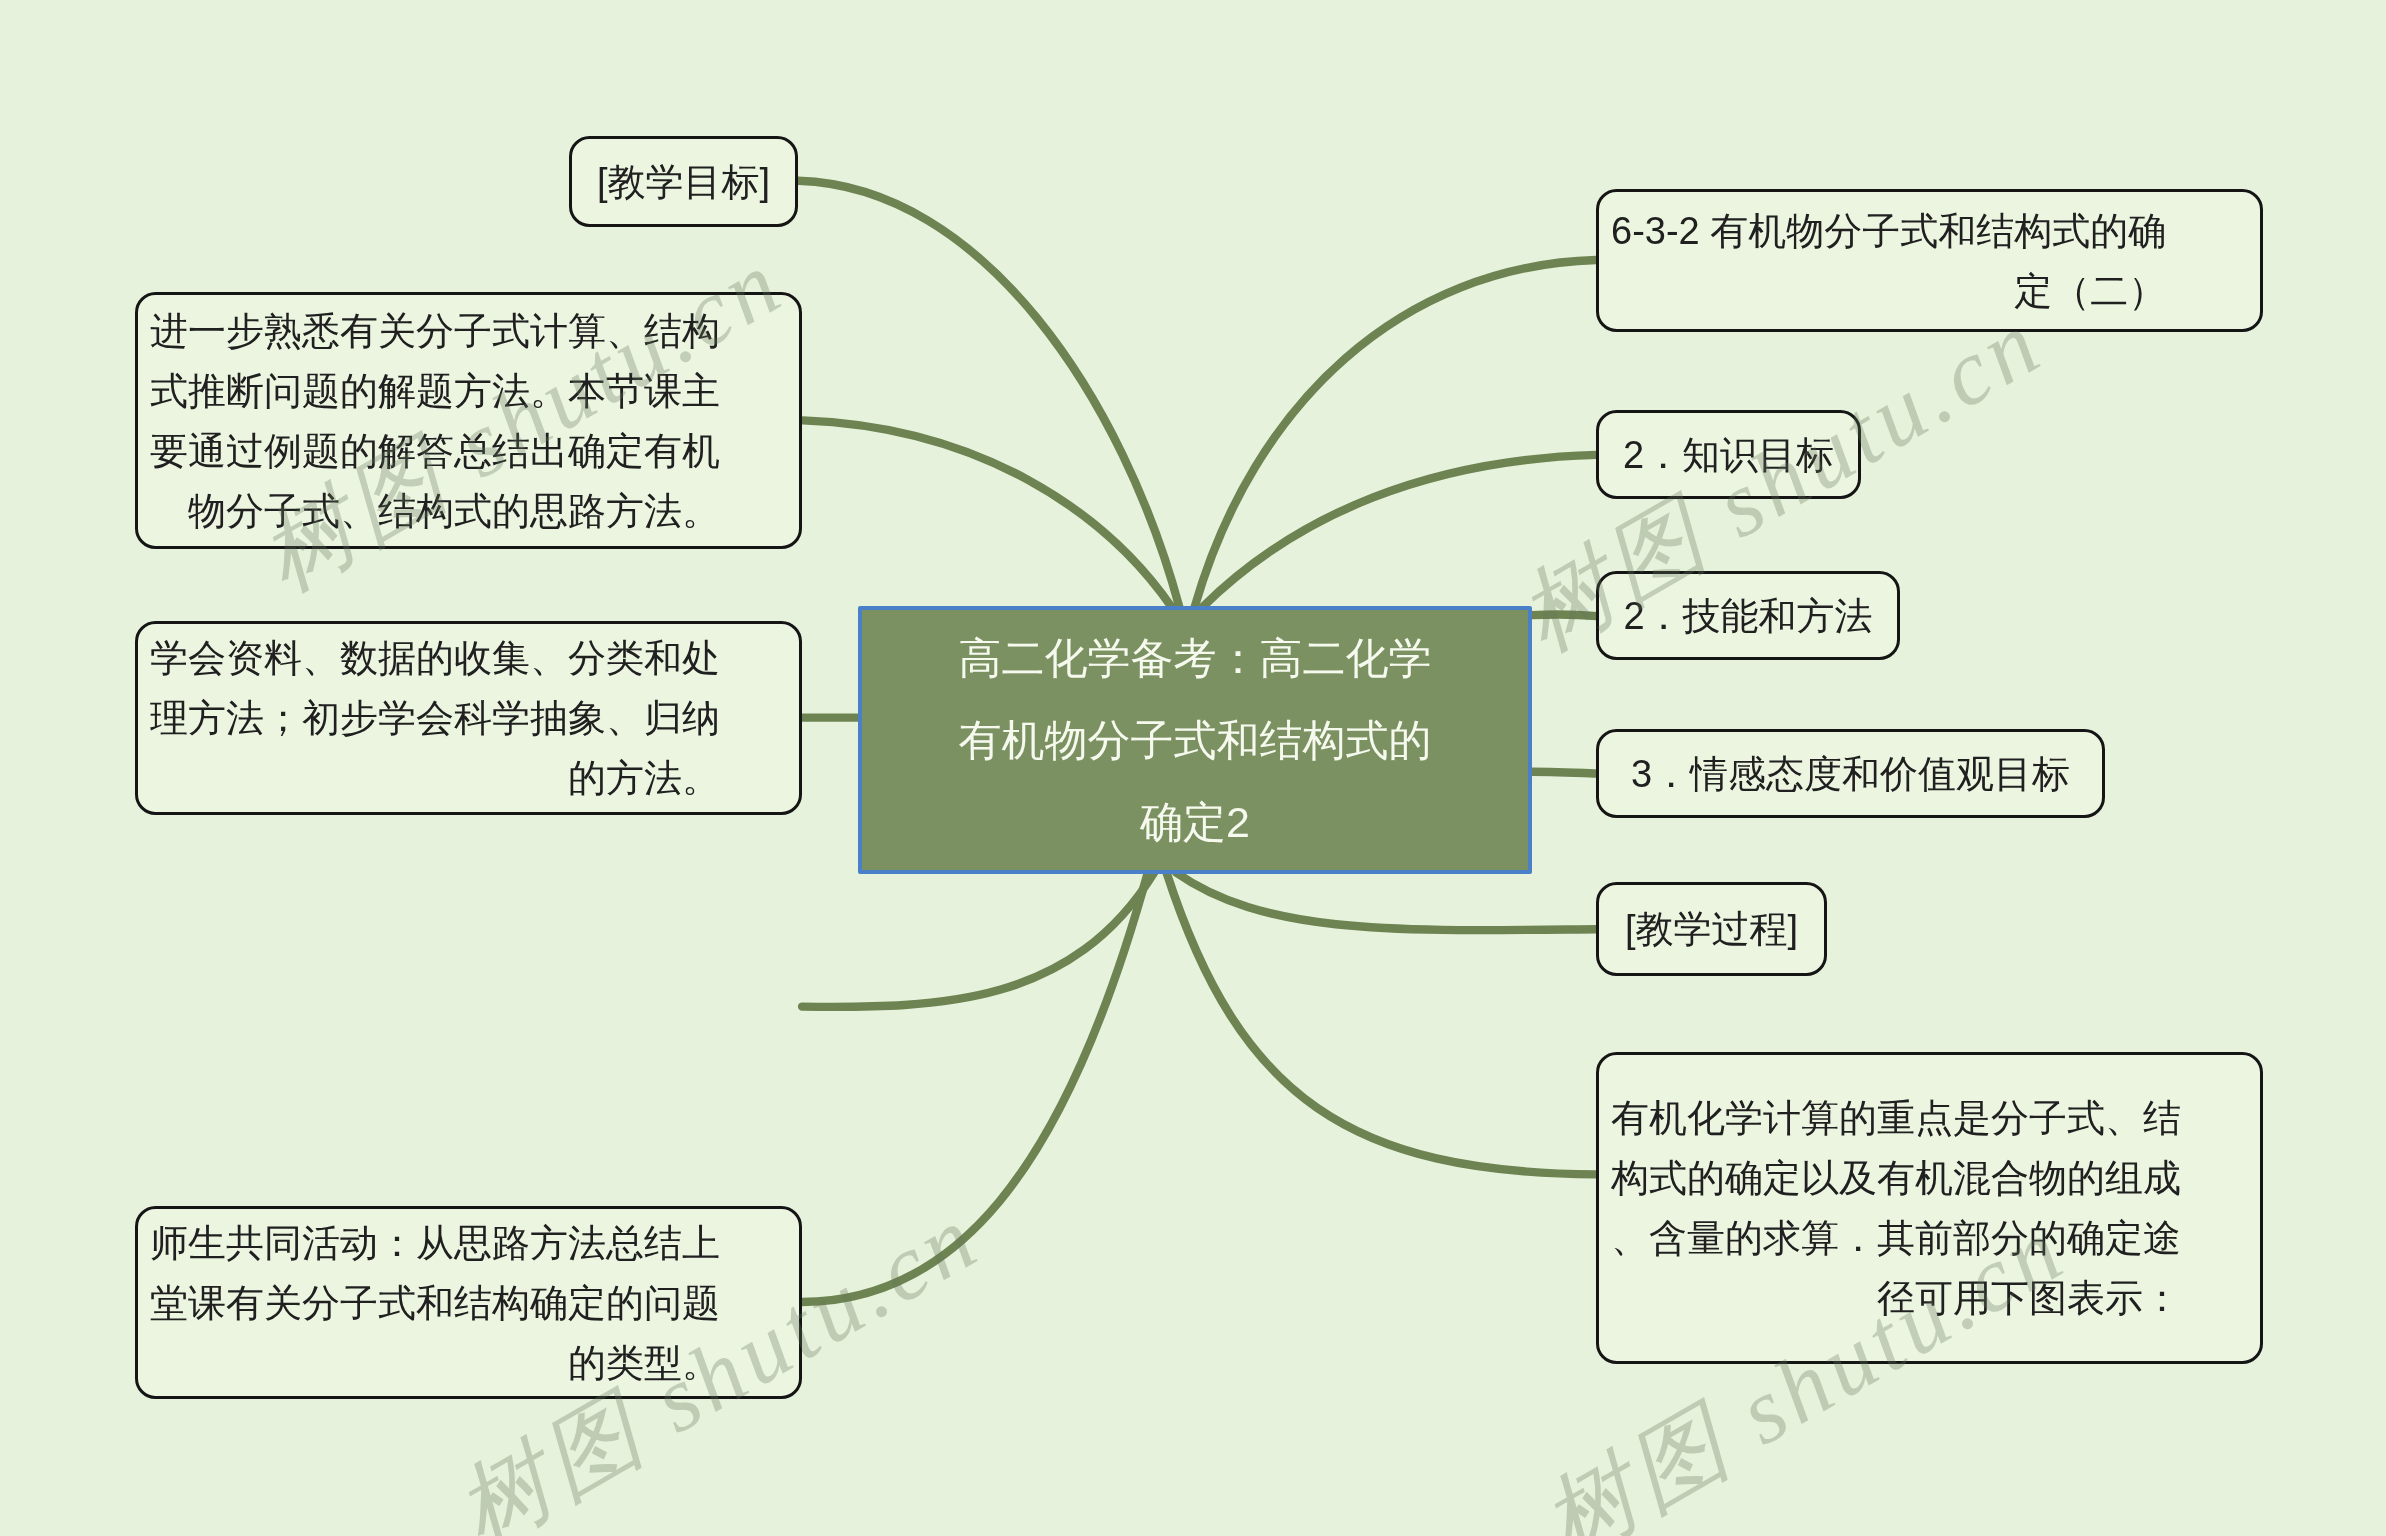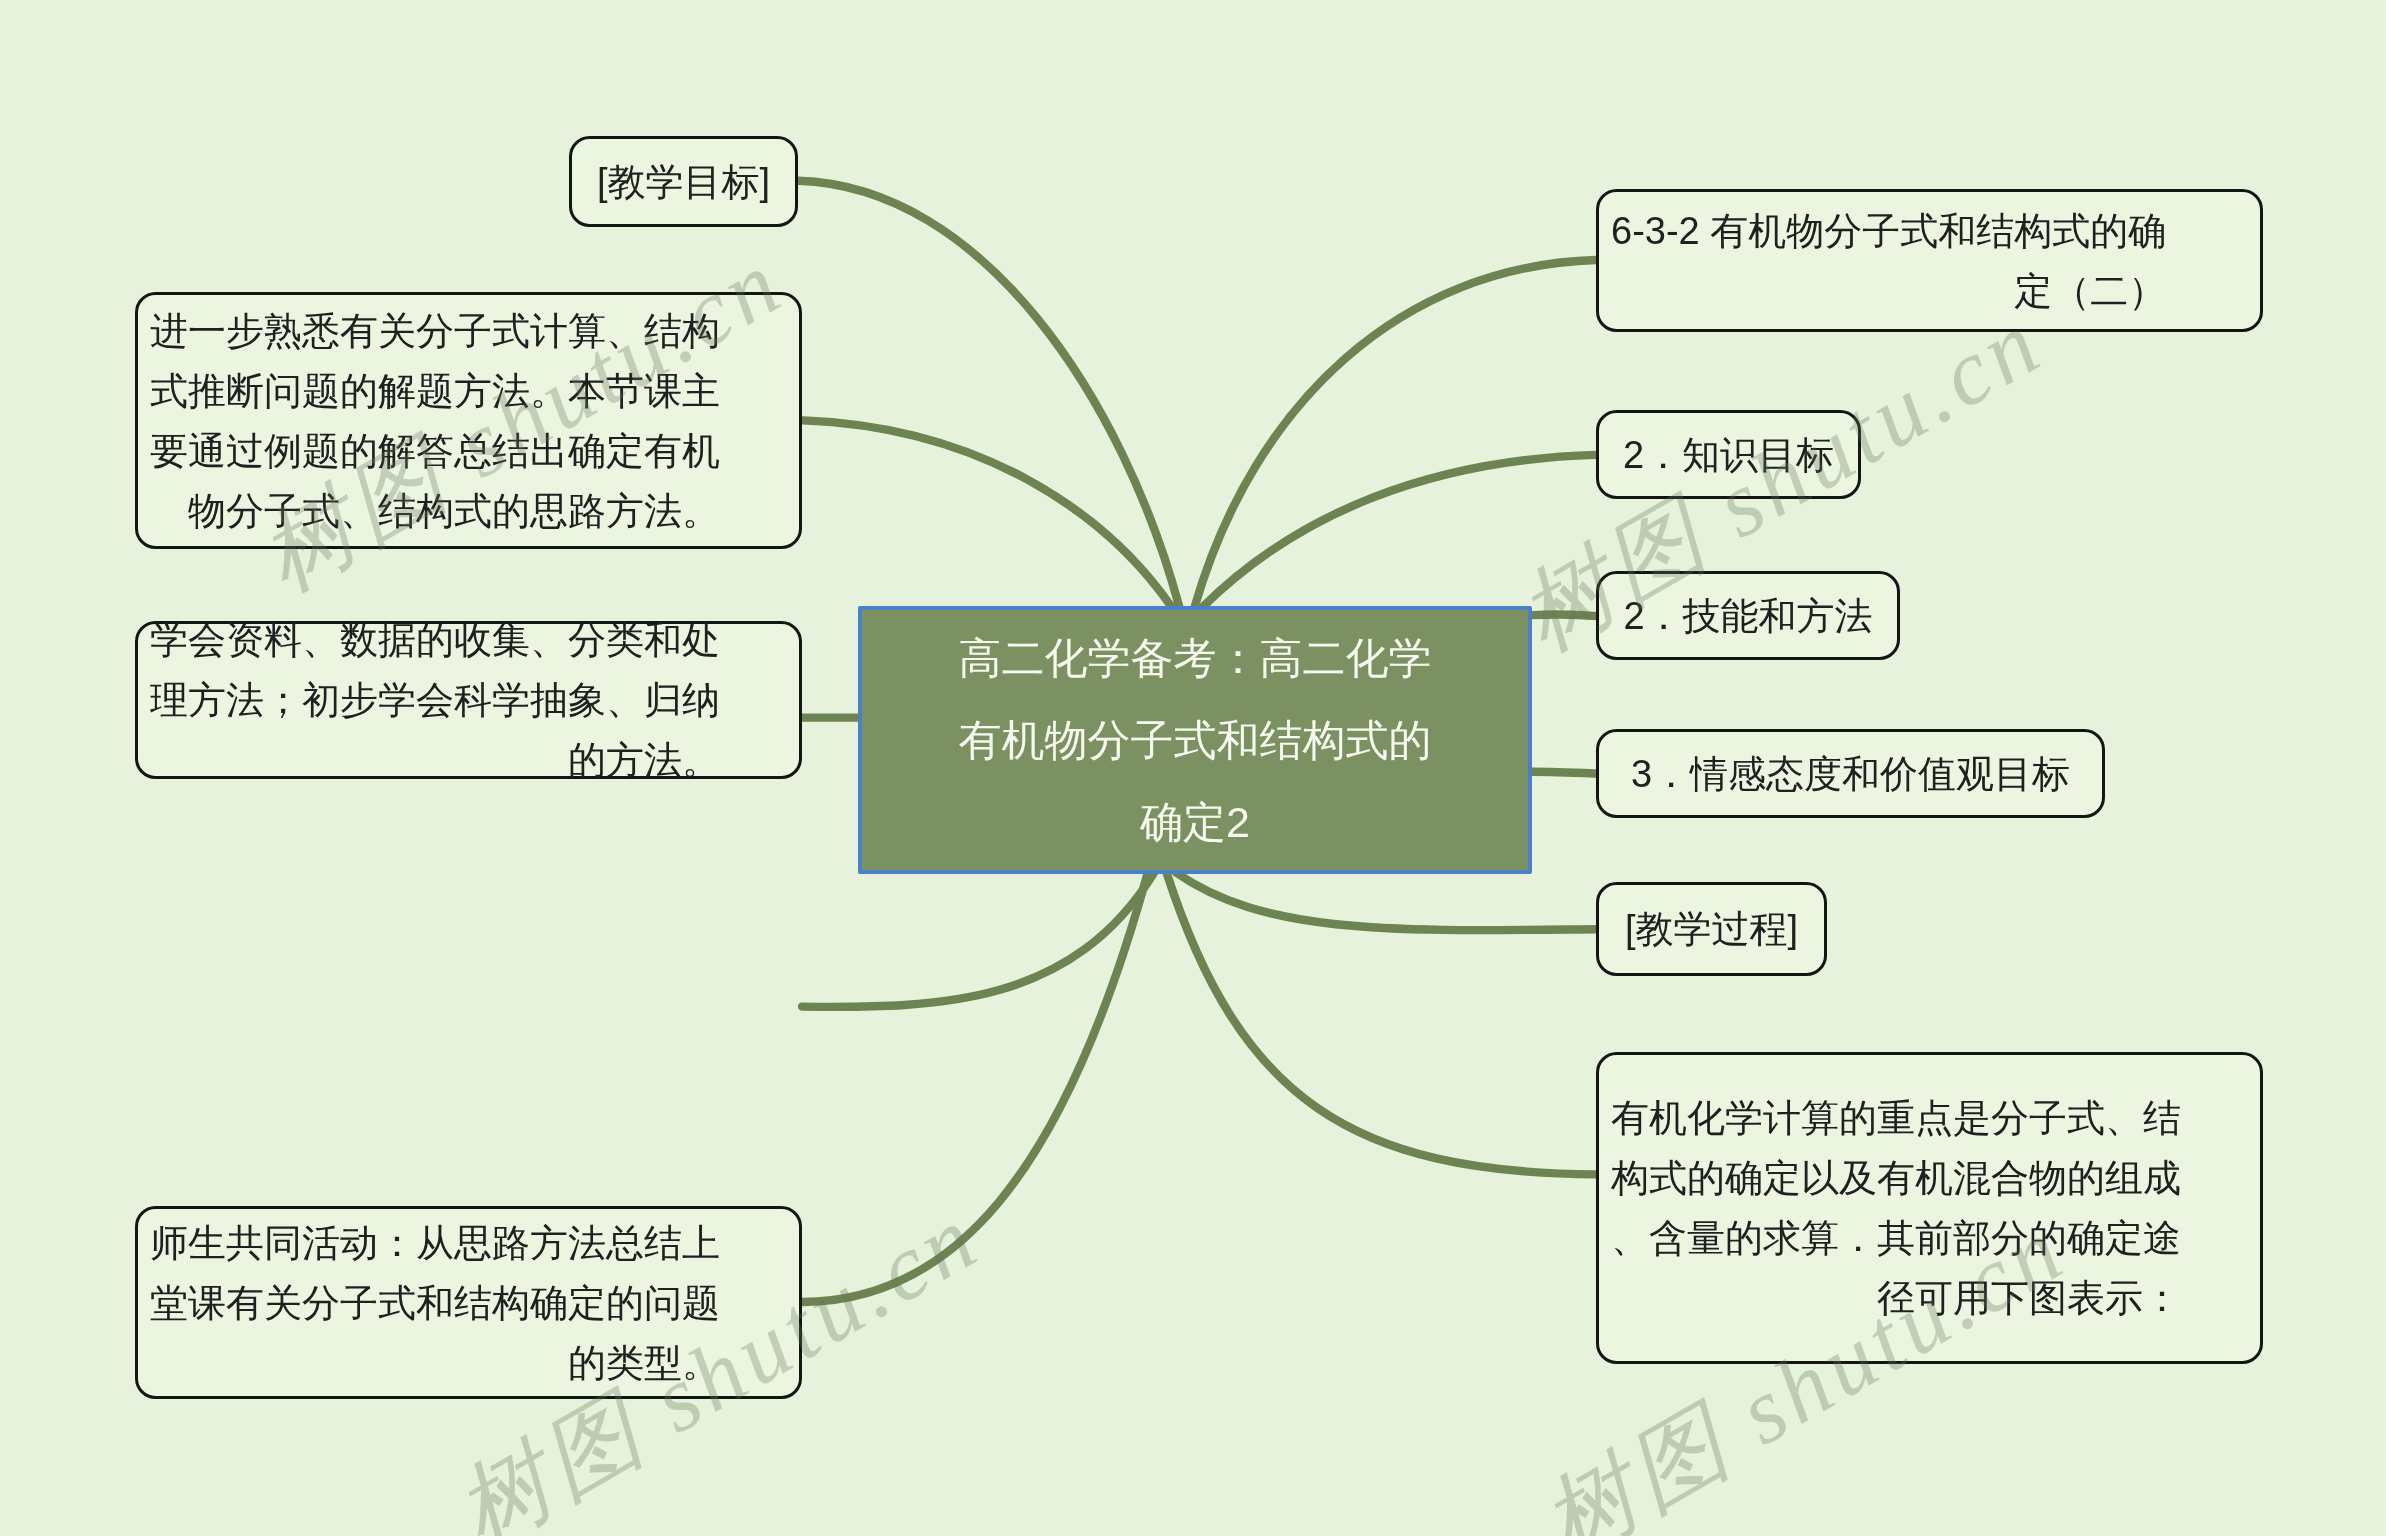--- a/index.html
+++ b/index.html
@@ -19,21 +19,21 @@
   .para{justify-content:flex-start;text-align:right;padding:0 12px;}
   .single{justify-content:center;text-align:center;padding:0 11.2px;}
   .root-node{
     background:#7b9162;border:4.7px solid #4a80c9;border-radius:2px;
     color:#f6f9ee;font-size:43px;line-height:82px;
     justify-content:center;text-align:center;padding:0 18.6px;
   }
   
   .n-t1{left:569px;top:136px;width:229px;height:91px;}
   .n-l1{left:135px;top:292px;width:667px;height:257px;}
-  .n-l2{left:135px;top:621px;width:667px;height:158px;}
+  .n-l2{left:135px;top:621px;width:667px;height:194px;}
   .n-l3{left:135px;top:880px;width:667px;height:255px;}
   .n-l4{left:135px;top:1206px;width:667px;height:193px;}
   .n-root{left:858px;top:606px;width:674px;height:268px;}
   .n-r1{left:1596px;top:189px;width:667px;height:143px;}
   .n-r2{left:1596px;top:410px;width:265px;height:89px;}
   .n-r3{left:1596px;top:571px;width:304px;height:89px;}
   .n-r4{left:1596px;top:729px;width:509px;height:89px;}
   .n-r5{left:1596px;top:882px;width:231px;height:94px;}
   .n-r6{left:1596px;top:1052px;width:667px;height:312px;}
   

